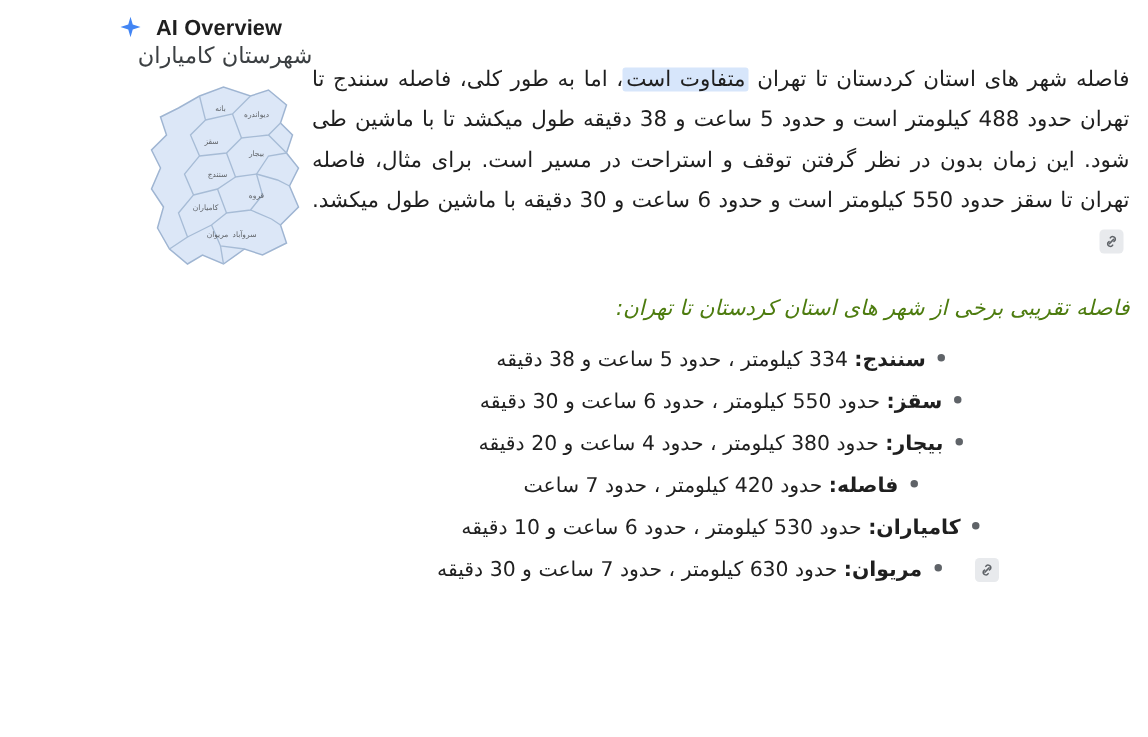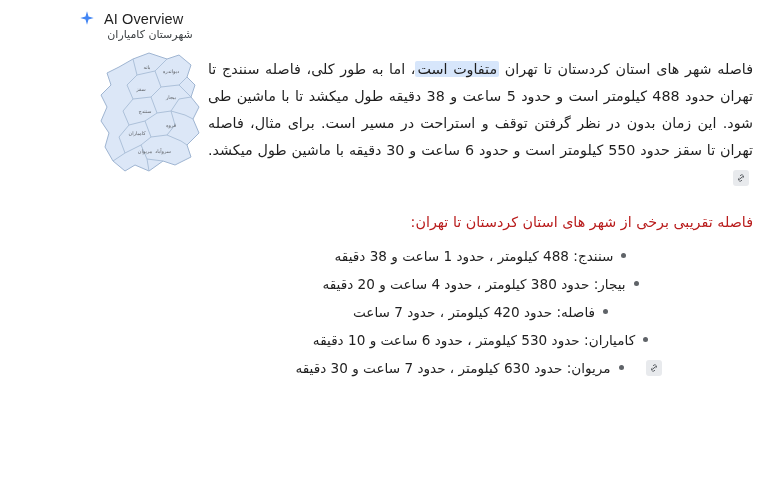--- a/index.html
+++ b/index.html
@@ -33,51 +33,51 @@
     direction: ltr;
   }
   .ai-header .spark-icon {
     width: 18px;
     height: 18px;
     display: block;
   }
   .ai-header .ai-title {
     font-family: "Liberation Sans", sans-serif;
     font-size: 14.5px;
-    font-weight: 400;
+    font-weight: 700;
     color: #1f1f1f;
     letter-spacing: .1px;
     line-height: 18px;
   }
 
   
   .map-block {
     position: absolute;
     top: 28px;
     left: 70px;
     width: 160px;
     height: 175px;
     text-align: center;
   }
   .map-caption {
     font-family: "DejaVu Sans", sans-serif;
-    font-size: 11px;
+    font-size: 15px;
     color: #3c4043;
     margin-bottom: 0;
     direction: rtl;
   }
   .map-svg {
     display: block;
     margin: 0 auto;
   }
 
   
   .content {
     position: absolute;
-    top: 56px;
+    top: 40px;
     right: 12px;
     width: 545px;
     direction: rtl;
     text-align: right;
     margin-left: 44px;
   }
 
   .para {
     font-family: "DejaVu Sans", sans-serif;
     font-size: 14.3px;
@@ -102,23 +102,24 @@
     background: #e8eaed;
     margin: 0 4px;
     position: relative;
   }
   .link-chip svg { display:block; margin: 3px auto; }
 
   .subhead {
     font-family: "DejaVu Sans", sans-serif;
     font-size: 14.3px;
     line-height: 27px;
-    color: #b91c1c;
+    color: #4d7c0f;
     margin: 18px 0 6px 0;
     text-align: right;
+    font-style: italic;
   }
 
   .city-list {
     list-style: none;
     margin: 0;
     padding: 0 0 0 0;
   }
   .city-list li {
     position: relative;
     font-family: "DejaVu Sans", sans-serif;
@@ -132,21 +133,21 @@
     display: inline-block;
     width: 5px;
     height: 5px;
     border-radius: 50%;
     background: #5f6368;
     vertical-align: middle;
     margin-left: 8px;
     position: relative;
     top: -2px;
   }
-  .city-name { font-weight: 400; text-align: right; }
+  .city-name { font-weight: 700; text-align: right; }
 
   .last-row {
     display: flex;
     flex-direction: row-reverse;
     align-items: center;
     justify-content: center;
     gap: 18px;
   }
 </style>
 </head>
@@ -206,21 +207,24 @@
             <path d="M3.6 6.4 L6.4 3.6" stroke="#5f6368" stroke-width="1" stroke-linecap="round" fill="none"></path>
             <path d="M4.2 2.6 A1.8 1.8 0 0 1 7.4 4.2 L6.6 5" stroke="#5f6368" stroke-width="1" fill="none" stroke-linecap="round"></path>
             <path d="M5.8 7.4 A1.8 1.8 0 0 1 2.6 5.8 L3.4 5" stroke="#5f6368" stroke-width="1" fill="none" stroke-linecap="round"></path>
           </svg></span>
     </p>
 
     <div class="subhead">فاصله تقریبی برخی از شهر های استان کردستان تا تهران:</div>
 
     <ul class="city-list">
       <li>
-        <span class="bullet"></span><span class="city-name">سنندج:</span><span> 488 کیلومتر ، حدود 1 ساعت و 38 دقیقه</span>
+        <span class="bullet"></span><span class="city-name">سنندج:</span><span> 334 کیلومتر ، حدود 5 ساعت و 38 دقیقه</span>
+      </li>
+      <li>
+        <span class="bullet"></span><span class="city-name">سقز:</span><span> حدود 550 کیلومتر ، حدود 6 ساعت و 30 دقیقه</span>
       </li>
       <li>
         <span class="bullet"></span><span class="city-name">بیجار:</span><span> حدود 380 کیلومتر ، حدود 4 ساعت و 20 دقیقه</span>
       </li>
       <li>
         <span class="bullet"></span><span class="city-name">فاصله:</span><span> حدود 420 کیلومتر ، حدود 7 ساعت</span>
       </li>
       <li>
         <span class="bullet"></span><span class="city-name">کامیاران:</span><span> حدود 530 کیلومتر ، حدود 6 ساعت و 10 دقیقه</span>
       </li>

